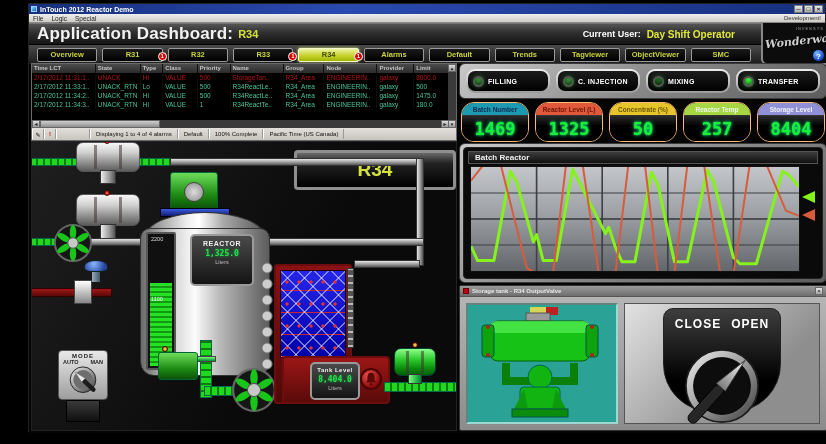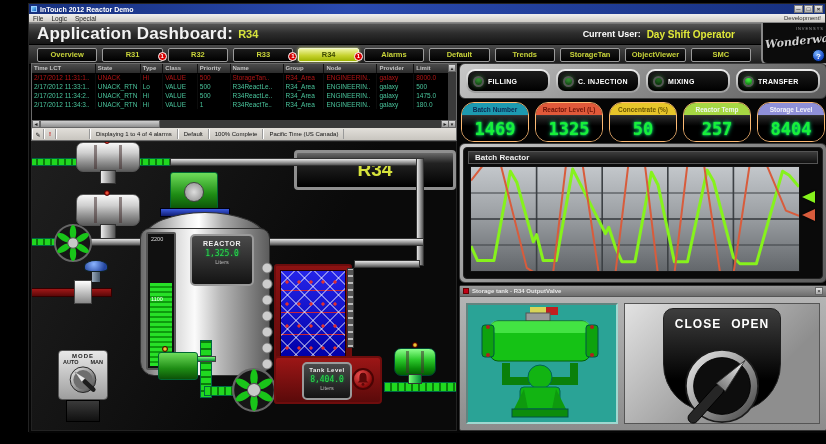--- a/index.html
+++ b/index.html
@@ -167,35 +167,35 @@
     background-size:14px 16px; }
   .gauge { position:absolute; left:114px; top:90px; width:30px; height:138px;
     background:#101010; border:2px solid #555; border-radius:2px; }
   .gauge-fill { position:absolute; left:2px; right:2px; bottom:2px; height:62%;
     background:repeating-linear-gradient(0deg,#27e027 0 3px,#0e9c0e 3px 5px); }
   .gauge-top { position:absolute; left:3px; top:2px; color:#ddd; font-size:5.5px; }
   .gauge-mid { position:absolute; left:3px; top:46%; color:#fff; font-size:5.5px; }
   .plate { position:absolute; border-radius:5px; background:linear-gradient(#4a4a4a,#141414);
     border:2px solid #9a9a9a; text-align:center; color:#eee; }
   .plate .p-title { font-size:7px; font-weight:bold; margin-top:4px; letter-spacing:.5px; }
-  .plate .p-val { font-size:8px; font-weight:normal; color:#2ae04a; text-shadow:0 0 3px #0a4;
+  .plate .p-val { font-size:8px; font-weight:bold; color:#2ae04a; text-shadow:0 0 3px #0a4;
     font-family:"DejaVu Sans Mono", monospace; margin-top:2px; }
   .plate .p-units { font-size:5.5px; color:#bbb; margin-top:1px; }
 
   .tank { position:absolute; left:242px; top:122px; width:78px; height:140px;
     background:linear-gradient(#8c1212,#4e0808); border:2px solid #6e0d0d; border-radius:3px; }
   .quilt { position:absolute; left:4px; top:4px; right:4px; height:88px; border:1px solid #200;
     background:
       radial-gradient(circle, #e03030 0 1.3px, transparent 2px),
       repeating-linear-gradient(45deg, rgba(255,255,255,.45) 0 1px, transparent 1px 12px),
       repeating-linear-gradient(-45deg, rgba(255,255,255,.45) 0 1px, transparent 1px 12px),
       repeating-linear-gradient(0deg, rgba(220,40,40,.9) 0 1px, transparent 1px 22px),
       linear-gradient(#2525e8,#0000a8);
     background-size:12px 22px, auto, auto, auto, auto; }
-  .tank-band { position:absolute; left:242px; top:214px; width:108px; height:48px;
+  .tank-band { position:absolute; left:250px; top:214px; width:108px; height:48px;
     background:linear-gradient(#9c1616,#5a0a0a); border:2px solid #6e0d0d; border-radius:4px; }
   .ladder { position:absolute; left:315px; top:126px; width:7px; height:80px;
     background:repeating-linear-gradient(0deg,#bbb 0 2px,#555 2px 7px); border:1px solid #333; }
   .bell-btn { position:absolute; right:6px; top:10px; width:22px; height:22px; border-radius:50%;
     background:radial-gradient(circle at 35% 30%,#f05050,#8c0c0c 70%); border:2px solid #4a0404; cursor:pointer; }
 
   .mode-plate { position:absolute; left:26px; top:208px; width:50px; height:50px;
     background:linear-gradient(#e8e8e8,#9e9e9e); border:1px solid #555; border-radius:4px; text-align:center; }
   .mode-title { font-size:6px; font-weight:bold; color:#222; margin-top:2px; letter-spacing:1px; }
   .mode-opts { display:flex; justify-content:space-between; padding:0 4px; font-size:5.5px; font-weight:bold; color:#222; }
@@ -271,21 +271,21 @@
         <div class="tab">
             <span>Alarms</span>
           </div>
         <div class="tab">
             <span>Default</span>
           </div>
         <div class="tab">
             <span>Trends</span>
           </div>
         <div class="tab">
-            <span>StorageTan</span>
+            <span>Tagviewer</span>
           </div>
         <div class="tab">
             <span>ObjectViewer</span>
           </div>
         <div class="tab">
             <span>SMC</span>
           </div>
       </div>
 
       <div class="wonder-box">

